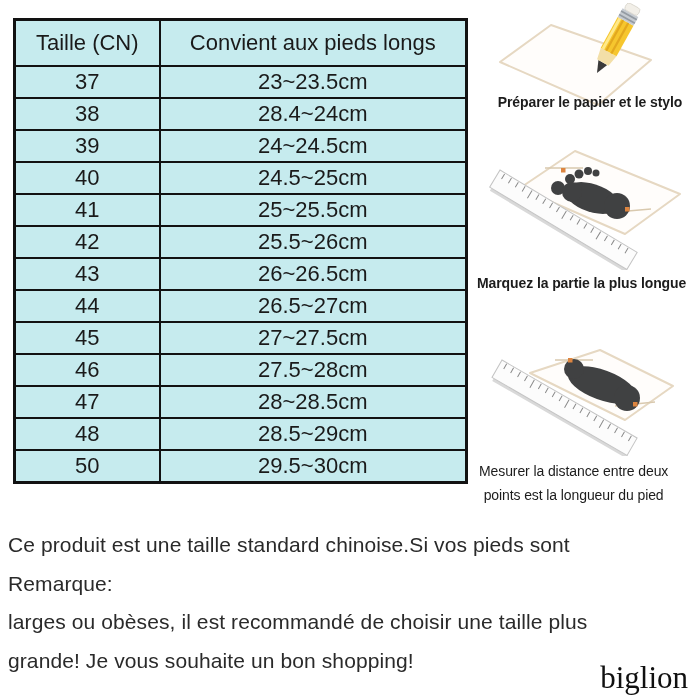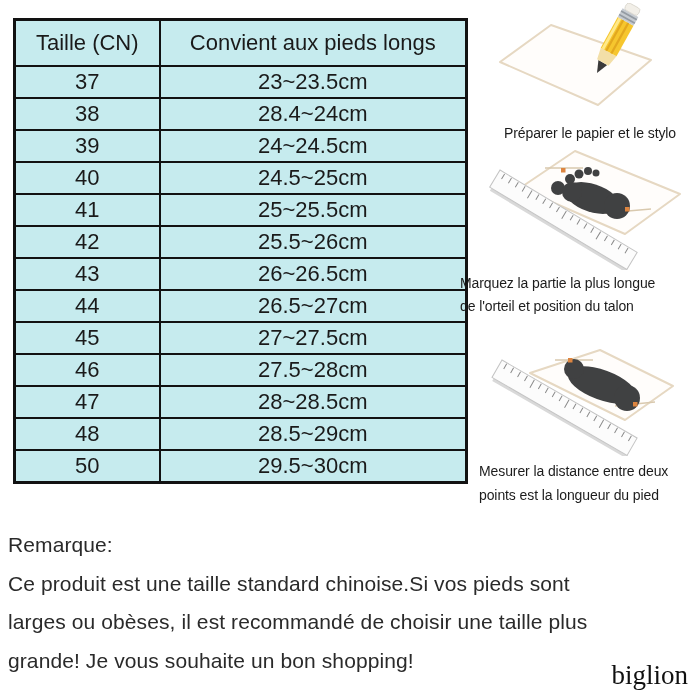--- a/index.html
+++ b/index.html
@@ -31,21 +31,21 @@
   .caption.centered{text-align:center;}
   
   .note{
     position:absolute;left:8px;top:526px;width:688px;
     font-size:21px;line-height:38.5px;color:#2a2a2a;letter-spacing:0.1px;
   }
   .note div{white-space:nowrap;}
   
   .brand{
     position:absolute;right:12px;top:660px;
-    font-family:"Liberation Serif",serif;font-size:27px;color:#101010;
+    font-family:"Liberation Serif",serif;font-size:31px;color:#101010;
   }
 </style>
 </head>
 <body>
 
 <div class="canvas">
 
   <table class="size-chart">
     <colgroup>
         <col style="width:145px">
@@ -121,21 +121,21 @@
       <rect x="133" y="61" width="35" height="18" fill="var(--pencil-yellow)"></rect>
       <rect x="133" y="62" width="35" height="3" fill="#ffe98a"></rect>
       <rect x="133" y="66.2" width="35" height="2.2" fill="#e3a81f"></rect>
       <rect x="133" y="72" width="35" height="2.2" fill="#e3a81f"></rect>
       <rect x="168" y="61" width="10" height="18" fill="#c6cbd1"></rect>
       <rect x="170" y="61" width="1.8" height="18" fill="#949ba3"></rect>
       <rect x="174" y="61" width="1.8" height="18" fill="#949ba3"></rect>
       <rect x="178" y="62.5" width="8" height="15" rx="3" fill="#f2efe8" stroke="#d8d4cb" stroke-width="0.8"></rect>
     </g>
   </svg>
-  <div class="caption centered" style="left:480px;top:122px;width:220px;">Préparer le papier et le stylo</div>
+  <div class="caption centered" style="left:480px;top:91px;width:220px;font-weight:bold;">Préparer le papier et le stylo</div>
 
   <svg class="step-icon" style="left:475px;top:146px;" width="215" height="124" viewBox="0 0 215 124">
     <polygon points="100,5 205,48 150,88 45,42" fill="#fffdfb" stroke="var(--paper-stroke)" stroke-width="2" stroke-linejoin="round"></polygon>
     <line x1="70" y1="22" x2="108" y2="22" stroke="#d9c9ae" stroke-width="1.3"></line>
     <line x1="130" y1="67" x2="176" y2="63" stroke="#d9c9ae" stroke-width="1.3"></line>
     <circle cx="83" cy="42" r="7" fill="var(--footprint)"></circle>
     <circle cx="95" cy="33" r="5" fill="var(--footprint)"></circle>
     <circle cx="104" cy="28" r="4.5" fill="var(--footprint)"></circle>
     <circle cx="113" cy="25" r="4" fill="var(--footprint)"></circle>
     <circle cx="121" cy="27" r="3.5" fill="var(--footprint)"></circle>
@@ -143,47 +143,46 @@
     <circle cx="142" cy="60" r="13" fill="var(--footprint)"></circle>
     <circle cx="97" cy="46" r="10" fill="var(--footprint)"></circle>
     <rect x="86" y="22" width="4.5" height="4.5" fill="var(--marker-orange)"></rect>
     <rect x="150" y="61" width="4.5" height="4.5" fill="var(--marker-orange)"></rect>
     <g transform="translate(25,24) rotate(31)">
       <rect x="2" y="20" width="160" height="3" fill="#d9d9d9"></rect>
       <rect x="0" y="0" width="160" height="20" fill="#fcfcfc" stroke="#c4c4c4" stroke-width="1"></rect>
       <path d="M6 1v6M14 1v6M22 1v6M30 1v6M38 1v9M46 1v6M54 1v6M62 1v6M70 1v6M78 1v9M86 1v6M94 1v6M102 1v6M110 1v6M118 1v9M126 1v6M134 1v6M142 1v6M150 1v6" stroke="#8a8a8a" stroke-width="1" fill="none"></path>
     </g>
   </svg>
-  <div class="caption" style="left:460px;top:272px;">
+  <div class="caption" style="left:477px;top:272px;font-weight:bold;">
     <div>Marquez la partie la plus longue</div>
-    <div>de l'orteil et position du talon</div>
   </div>
 
   <svg class="step-icon" style="left:475px;top:330px;" width="215" height="126" viewBox="0 0 215 126">
     <polygon points="125,20 198,56 150,90 55,43" fill="#fffdfb" stroke="var(--paper-stroke)" stroke-width="2" stroke-linejoin="round"></polygon>
     <line x1="80" y1="30" x2="118" y2="30" stroke="#d9c9ae" stroke-width="1.3"></line>
     <line x1="140" y1="76" x2="180" y2="72" stroke="#d9c9ae" stroke-width="1.3"></line>
     <ellipse cx="127" cy="55" rx="36" ry="15" transform="rotate(20 127 55)" fill="var(--footprint)"></ellipse>
     <circle cx="152" cy="68" r="13" fill="var(--footprint)"></circle>
     <circle cx="99" cy="39" r="10" fill="var(--footprint)"></circle>
     <rect x="93" y="28" width="4.5" height="4.5" fill="var(--marker-orange)"></rect>
     <rect x="158" y="72" width="4.5" height="4.5" fill="var(--marker-orange)"></rect>
     <g transform="translate(27,30) rotate(30)">
       <rect x="2" y="20" width="156" height="3" fill="#d9d9d9"></rect>
       <rect x="0" y="0" width="156" height="20" fill="#fcfcfc" stroke="#c4c4c4" stroke-width="1"></rect>
       <path d="M6 1v6M14 1v6M22 1v6M30 1v6M38 1v9M46 1v6M54 1v6M62 1v6M70 1v6M78 1v9M86 1v6M94 1v6M102 1v6M110 1v6M118 1v9M126 1v6M134 1v6M142 1v6M150 1v6" stroke="#8a8a8a" stroke-width="1" fill="none"></path>
     </g>
   </svg>
-  <div class="caption" style="left:479px;top:459px;line-height:24px;">
+  <div class="caption" style="left:479px;top:459px;line-height:24px;text-align:center;">
     <div>Mesurer la distance entre deux</div>
     <div>points est la longueur du pied</div>
   </div>
 
   <div class="note">
+    <div>Ce produit est une taille standard chinoise.Si vos pieds sont</div>
     <div>Remarque:</div>
-    <div>Ce produit est une taille standard chinoise.Si vos pieds sont</div>
     <div>larges ou obèses, il est recommandé de choisir une taille plus</div>
     <div>grande! Je vous souhaite un bon shopping!</div>
   </div>
 
   <div class="brand">biglion</div>
 
 </div>
 
 </body></html>

